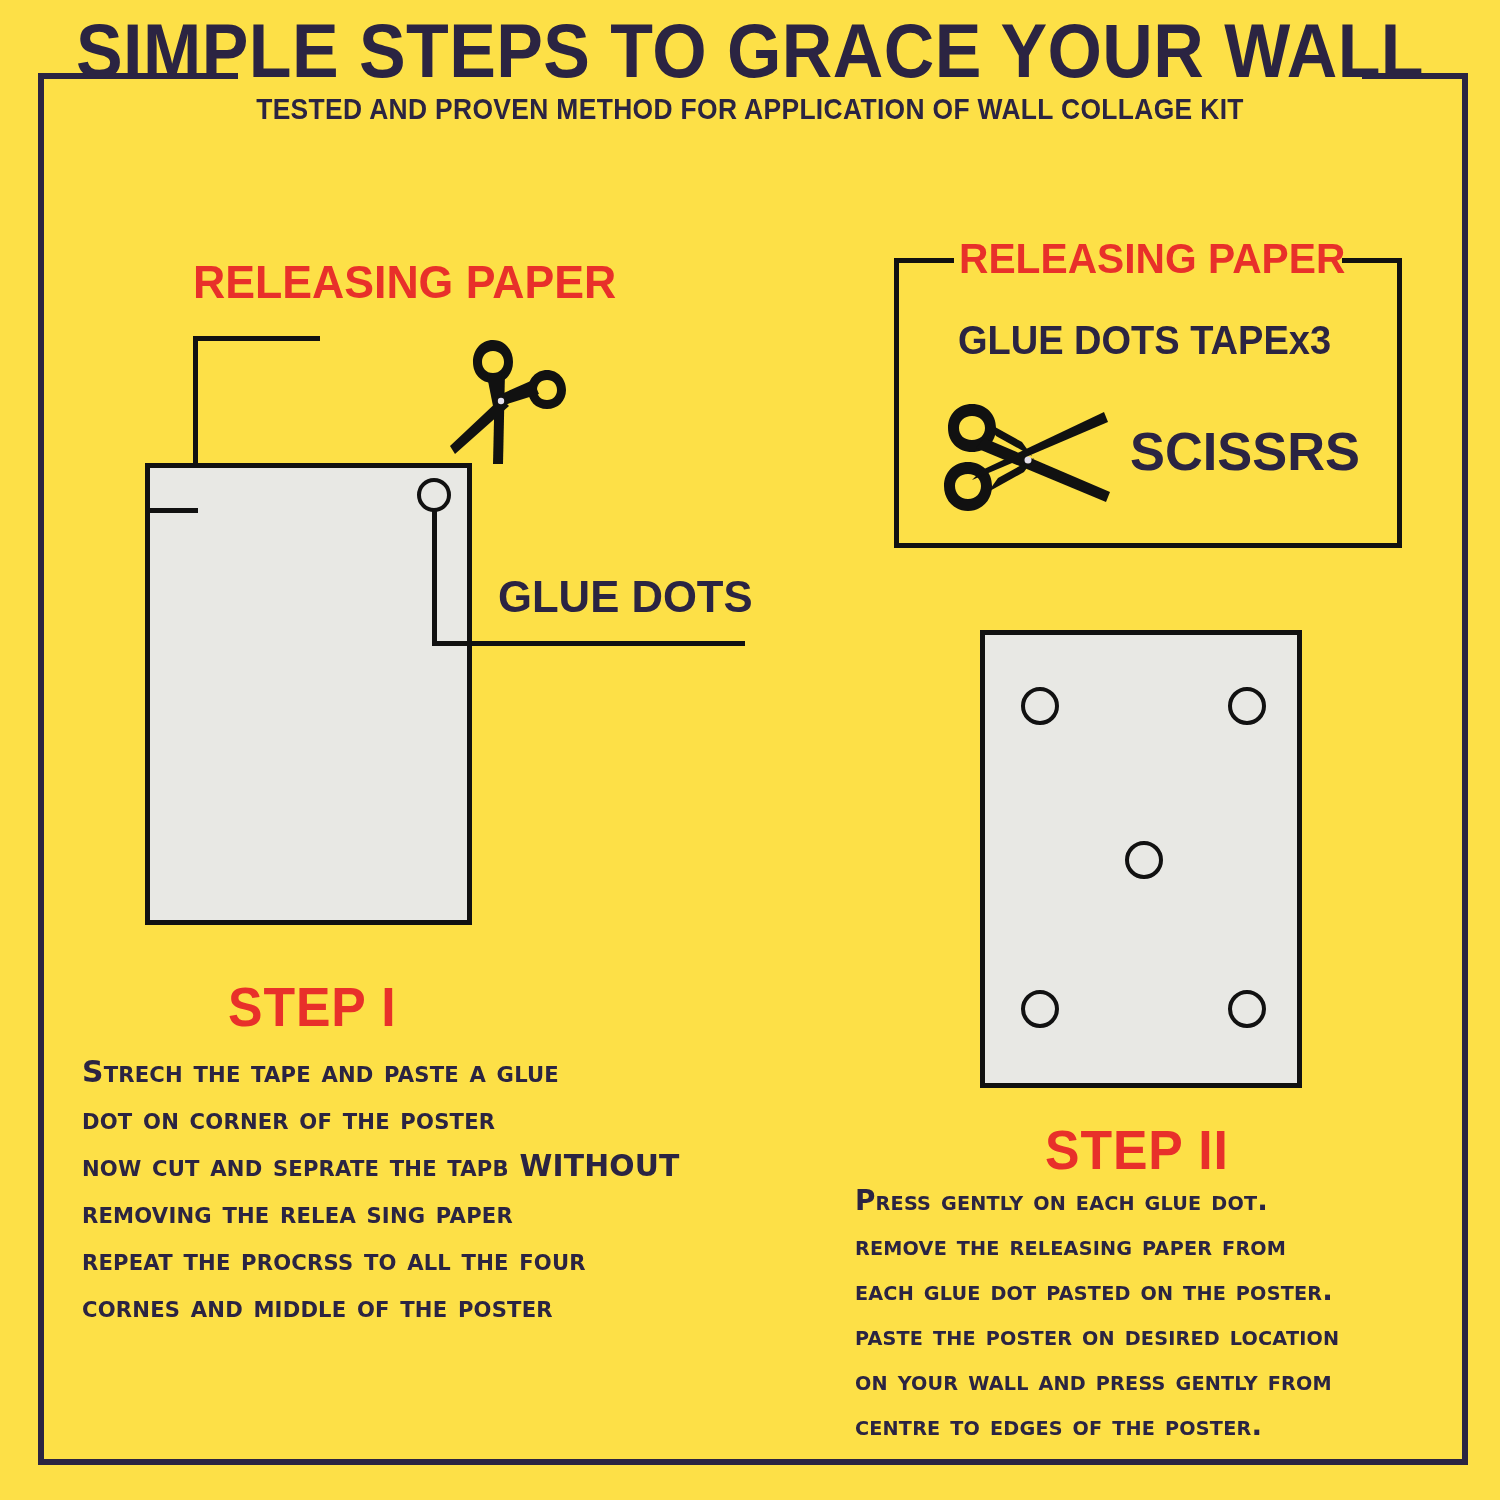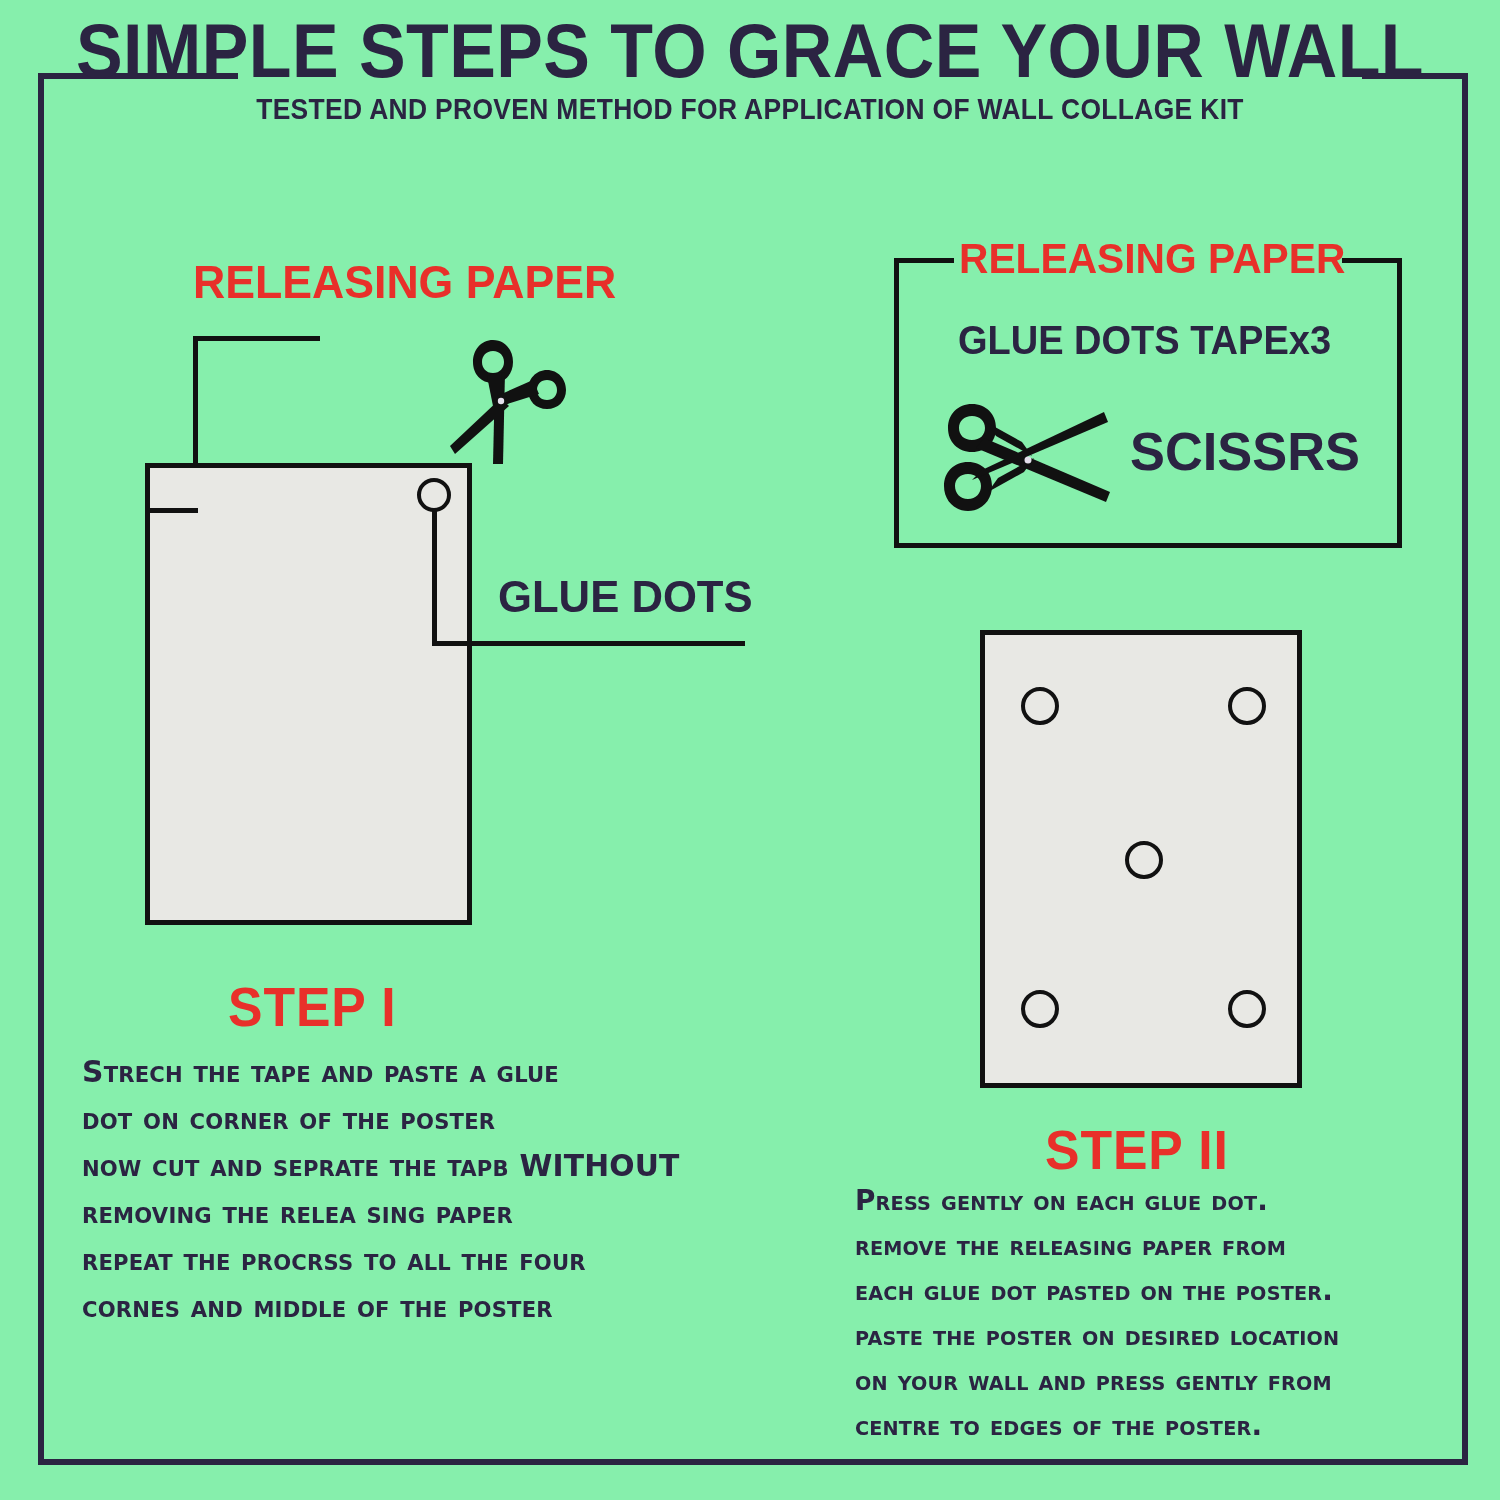--- a/index.html
+++ b/index.html
@@ -4,21 +4,21 @@
 <style>
   html, body {
     margin: 0;
     padding: 0;
     background: #E4DFEC;
   }
   #page {
     position: relative;
     width: 1500px;
     height: 1500px;
-    background: #86efac;
+    background: #fde047;
     overflow: hidden;
     font-family: "Liberation Sans", sans-serif;
   }
 
   
   .frame-seg { position: absolute; background: #2B2442; }
   #frame-left   { left: 38px;  top: 73px;   width: 6px;   height: 1392px; }
   #frame-bottom { left: 38px;  top: 1459px; width: 1430px;height: 6px;  }
   #frame-right  { left: 1462px;top: 73px;   width: 6px;   height: 1392px; }
   #frame-top-l  { left: 38px;  top: 73px;   width: 200px; height: 6px;  }

